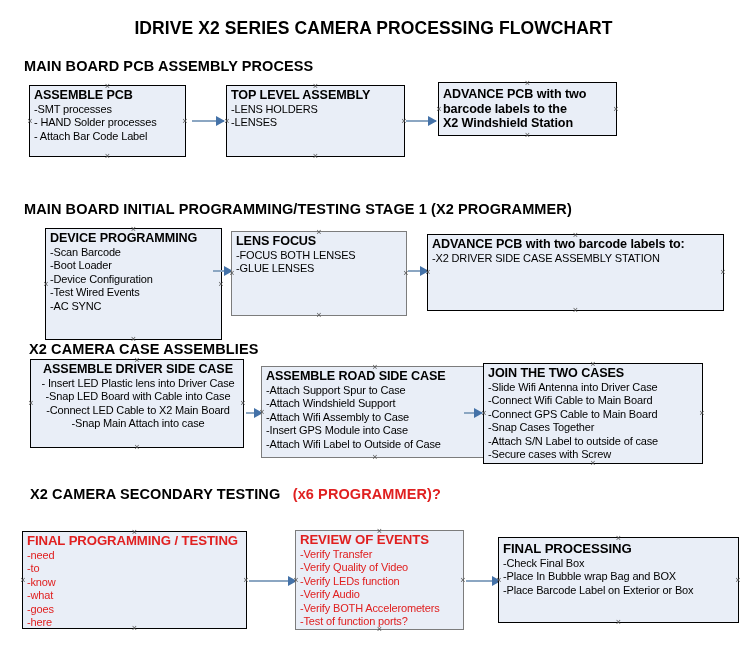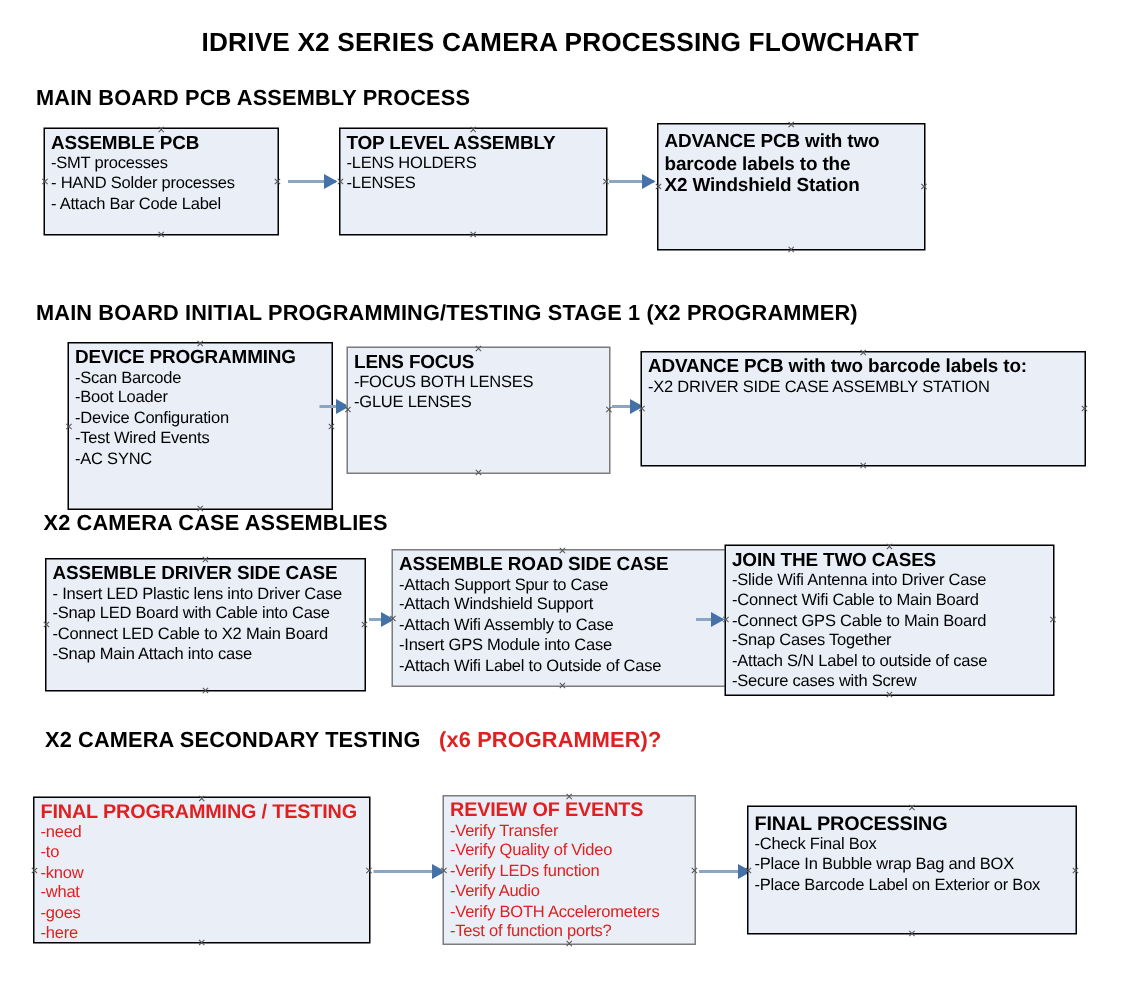--- a/index.html
+++ b/index.html
@@ -91,21 +91,21 @@
       <div class="box-line">-LENSES</div>
     </div>
     <span class="hx" style="left:50%;top:0;"></span>
     <span class="hx" style="left:50%;top:100%;"></span>
     <span class="hx" style="left:0;top:50%;"></span>
     <span class="hx" style="left:100%;top:50%;"></span>
   </div>
 
   <div class="arrow" style="left:406px;top:120px;width:30px;"></div>
 
-  <div class="box" style="left:438px;top:82px;width:179px;height:85px;">
+  <div class="box" style="left:438px;top:82px;width:179px;height:54px;">
     <div class="box-inner" style="top:4px;">
       <div class="box-title">ADVANCE PCB with two</div>
       <div class="box-title">barcode labels to the</div>
       <div class="box-title"> X2 Windshield Station</div>
     </div>
     <span class="hx" style="left:50%;top:0;"></span>
     <span class="hx" style="left:50%;top:100%;"></span>
     <span class="hx" style="left:0;top:50%;"></span>
     <span class="hx" style="left:100%;top:50%;"></span>
   </div>
@@ -153,21 +153,21 @@
     <span class="hx" style="left:50%;top:0;"></span>
     <span class="hx" style="left:50%;top:100%;"></span>
     <span class="hx" style="left:0;top:50%;"></span>
     <span class="hx" style="left:100%;top:50%;"></span>
   </div>
 
   <div class="section-head" style="left:29px;top:341px;">
     <span>X2 CAMERA CASE ASSEMBLIES</span>
   </div>
 
-  <div class="box" style="left:30px;top:372px;width:214px;height:89px;">
+  <div class="box" style="left:30px;top:359px;width:214px;height:89px;text-align:center;">
     <div class="box-inner">
       <div class="box-title">ASSEMBLE DRIVER SIDE CASE</div>
       <div class="box-line">- Insert LED Plastic lens into Driver Case</div>
       <div class="box-line">-Snap LED Board with Cable into Case</div>
       <div class="box-line">-Connect LED Cable to X2 Main Board</div>
       <div class="box-line">-Snap Main Attach into case</div>
     </div>
     <span class="hx" style="left:50%;top:0;"></span>
     <span class="hx" style="left:50%;top:100%;"></span>
     <span class="hx" style="left:0;top:50%;"></span>
@@ -244,21 +244,21 @@
       <div class="box-line">-Test of function ports?</div>
     </div>
     <span class="hx" style="left:50%;top:0;"></span>
     <span class="hx" style="left:50%;top:100%;"></span>
     <span class="hx" style="left:0;top:50%;"></span>
     <span class="hx" style="left:100%;top:50%;"></span>
   </div>
 
   <div class="arrow" style="left:466px;top:580px;width:34px;"></div>
 
-  <div class="box" style="left:498px;top:537px;width:220px;height:86px;">
+  <div class="box" style="left:498px;top:537px;width:241px;height:86px;">
     <div class="box-inner" style="top:4px;">
       <div class="box-title big">FINAL PROCESSING</div>
       <div class="box-line"> -Check Final Box</div>
       <div class="box-line">-Place In Bubble wrap Bag and BOX</div>
       <div class="box-line">-Place Barcode Label on Exterior or Box</div>
     </div>
     <span class="hx" style="left:50%;top:0;"></span>
     <span class="hx" style="left:50%;top:100%;"></span>
     <span class="hx" style="left:0;top:50%;"></span>
     <span class="hx" style="left:100%;top:50%;"></span>

